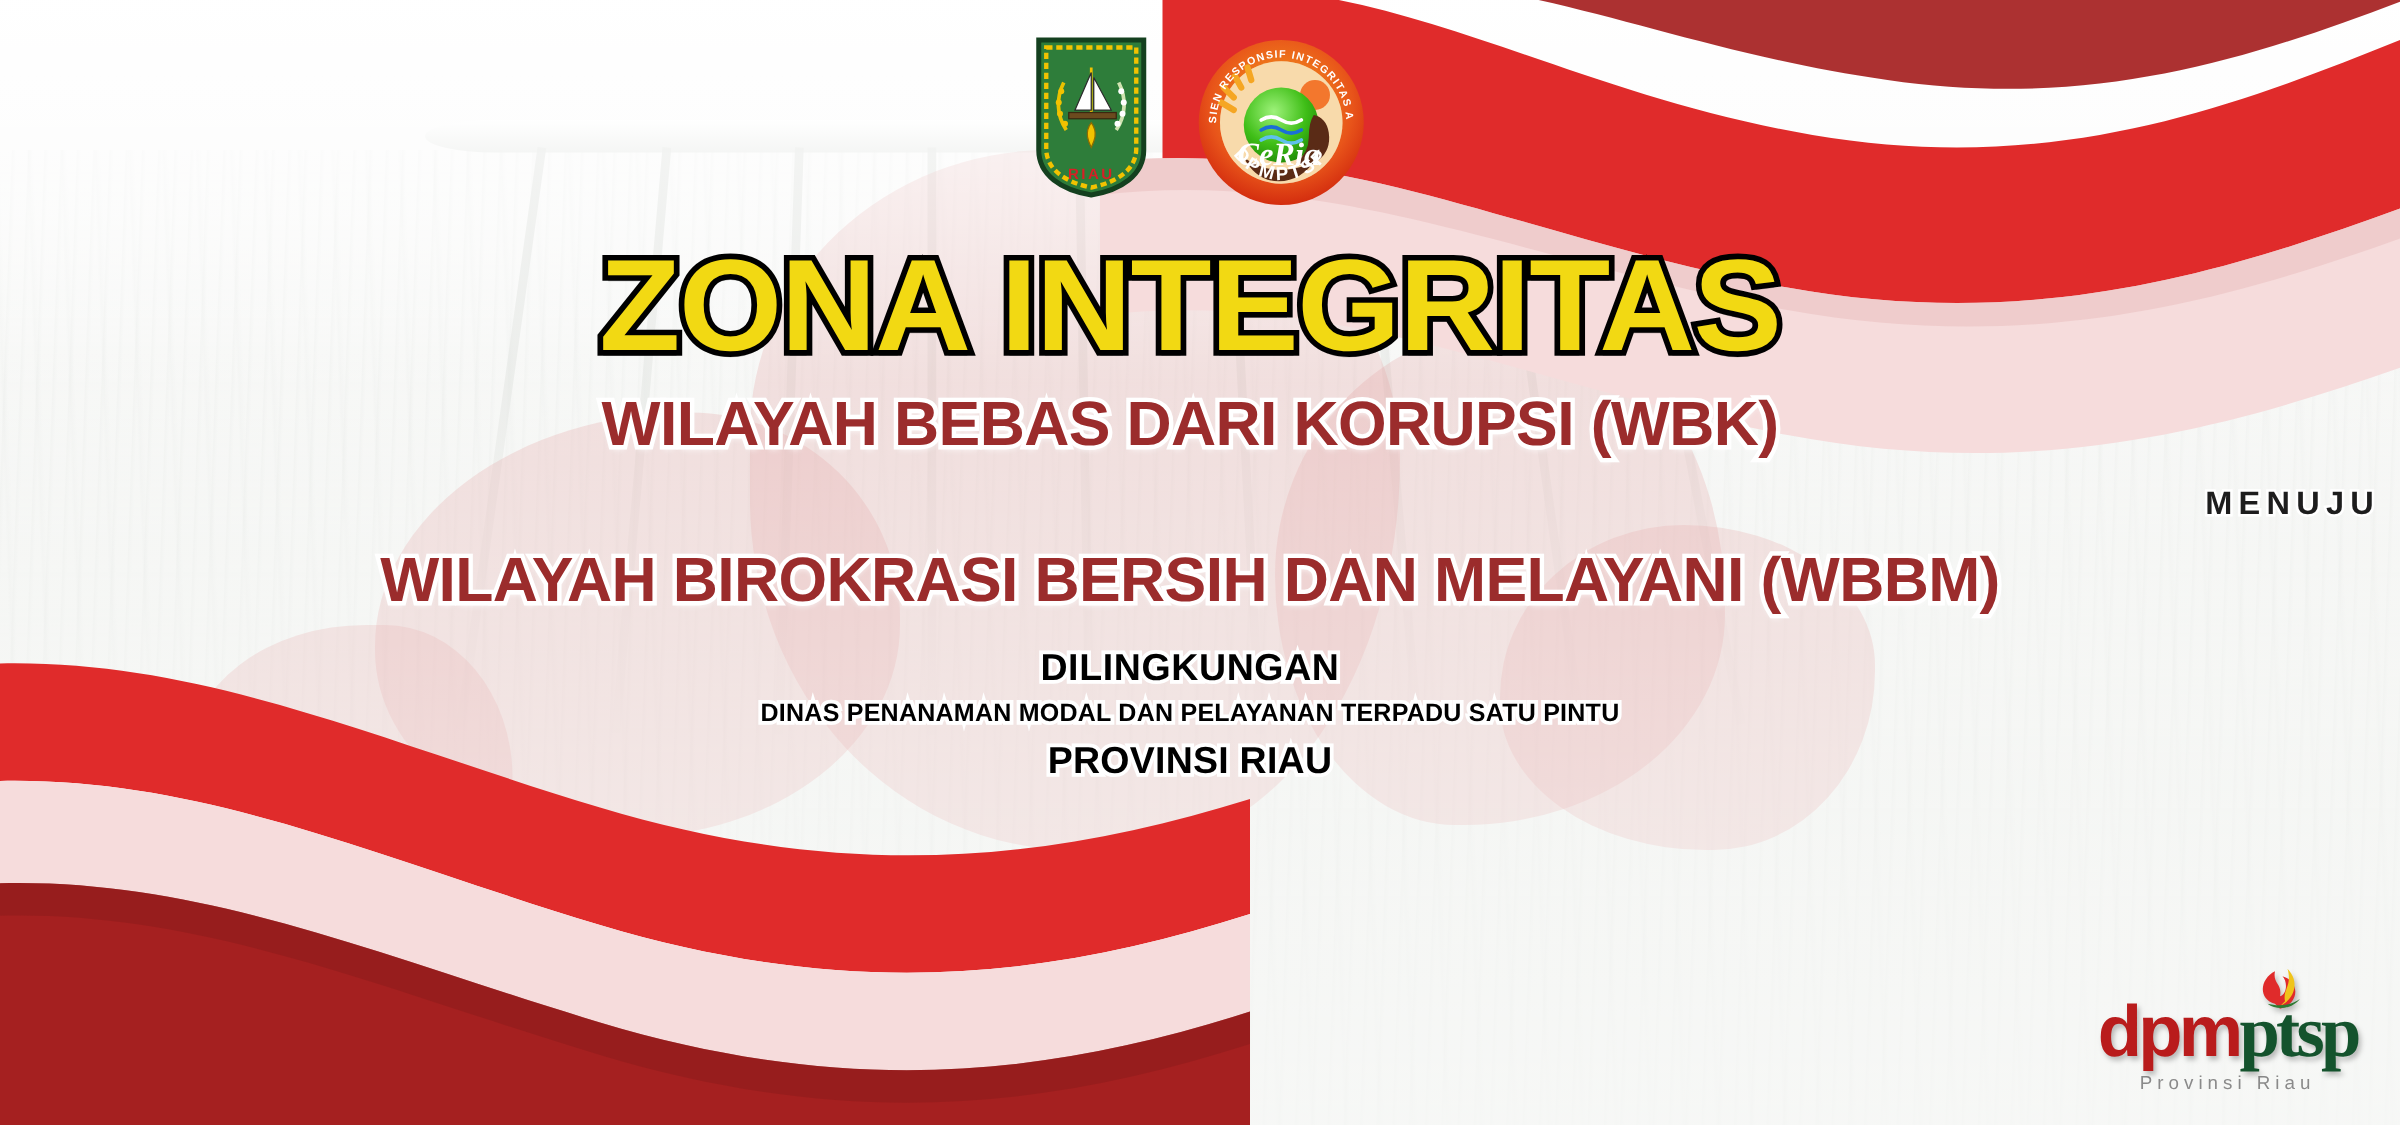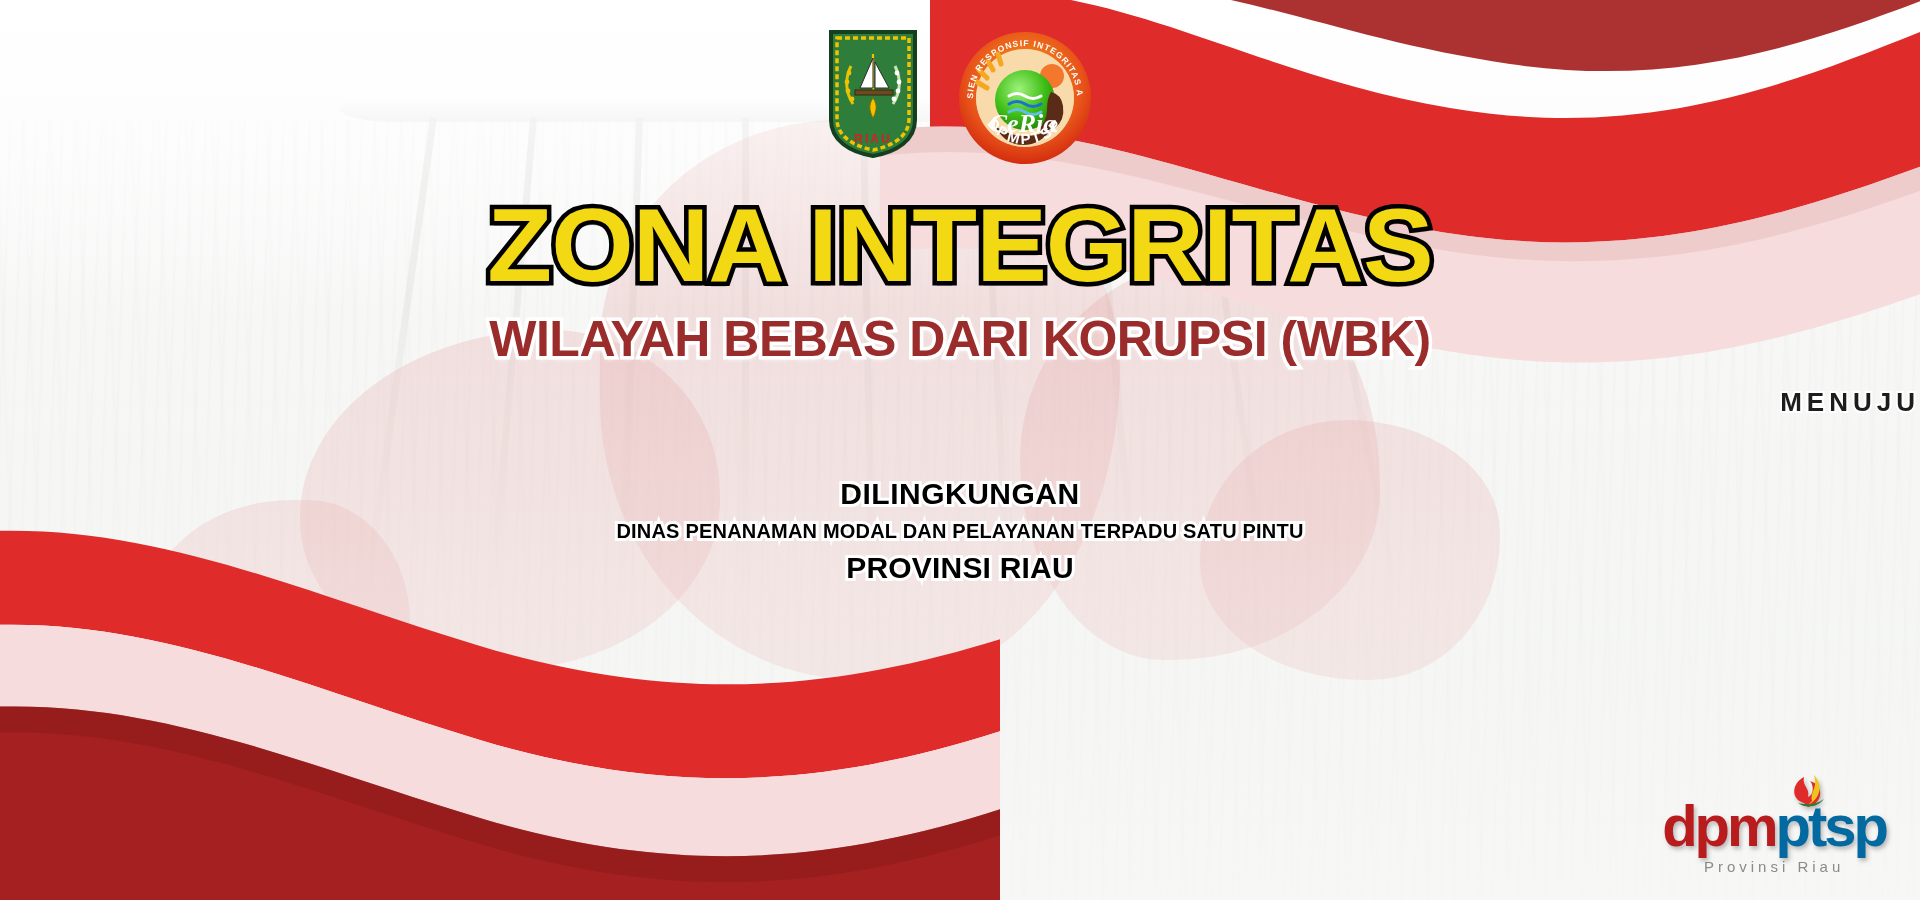--- a/index.html
+++ b/index.html
@@ -125,21 +125,21 @@
     align-items: flex-start;
     gap: 38px;
     z-index: 6;
   }
   .logo-riau { width: 92px; height: 132px; display: block; }
   .logo-ceria { width: 136px; height: 136px; display: block; margin-top: 2px; }
 
   
   .content {
     position: absolute;
-    left: 0; right: 0;
+    left: 0; right: 16px;
     top: 0;
     z-index: 7;
     text-align: center;
   }
 
   .title-zona {
     margin: 0;
     padding-top: 196px;
     font-size: 104px;
     line-height: .95;
@@ -182,21 +182,21 @@
     line-height: 1.05;
     font-weight: 700;
     letter-spacing: -.5px;
     color: #9b2c2c;
     -webkit-text-stroke: 7px #ffffff;
     paint-order: stroke fill;
     text-shadow: 0 3px 5px rgba(255,255,255,.9);
   }
 
   .footer-block {
-    margin-top: 56px;
+    margin-top: 24px;
   }
   .line-di, .line-dinas, .line-prov {
     margin: 0;
     font-weight: 700;
     color: #000000;
     -webkit-text-stroke: 6px #ffffff;
     paint-order: stroke fill;
     line-height: 1.32;
   }
   .line-di    { font-size: 30px; letter-spacing: .5px; }
@@ -214,21 +214,21 @@
   }
   .dpm-wordmark {
     position: relative;
     font-size: 58px;
     font-weight: 700;
     letter-spacing: -3px;
     white-space: nowrap;
     filter: drop-shadow(2px 3px 2px rgba(0,0,0,.25));
   }
   .dpm-dpm  { color: #b91c1c; text-align: right; }
-  .dpm-ptsp { color: #0369a1; }
+  .dpm-ptsp { color: #14532d; font-family: Liberation Serif, serif; }
   .dpm-flame {
     position: absolute;
     left: 122px;
     top: -24px;
     width: 46px;
     height: 36px;
   }
   .dpm-sub {
     margin-top: 4px;
     font-size: 15px;
@@ -357,20 +357,21 @@
       <text fill="#ffffff" font-family="'Liberation Sans',sans-serif" font-size="15" font-weight="700" letter-spacing="2.5">
         <textPath href="#ceriaBotArc" startOffset="50%" text-anchor="middle">DPMPTSP</textPath>
       </text>
     </svg>
   </div>
 
   <div class="content">
     <h1 class="title-zona">ZONA INTEGRITAS</h1>
     <div class="line-wbk">WILAYAH BEBAS DARI KORUPSI (WBK)</div>
     <div class="line-menuju">MENUJU</div>
+    <div class="line-wbbm">WILAYAH BIROKRASI BERSIH DAN MELAYANI (WBBM)</div>
 
     <div class="footer-block">
       <div class="line-di">DILINGKUNGAN</div>
       <div class="line-dinas">DINAS PENANAMAN MODAL DAN PELAYANAN TERPADU SATU PINTU</div>
       <div class="line-prov">PROVINSI RIAU</div>
     </div>
   </div>
 
   <div class="dpm-logo">
     <div class="dpm-wordmark">

